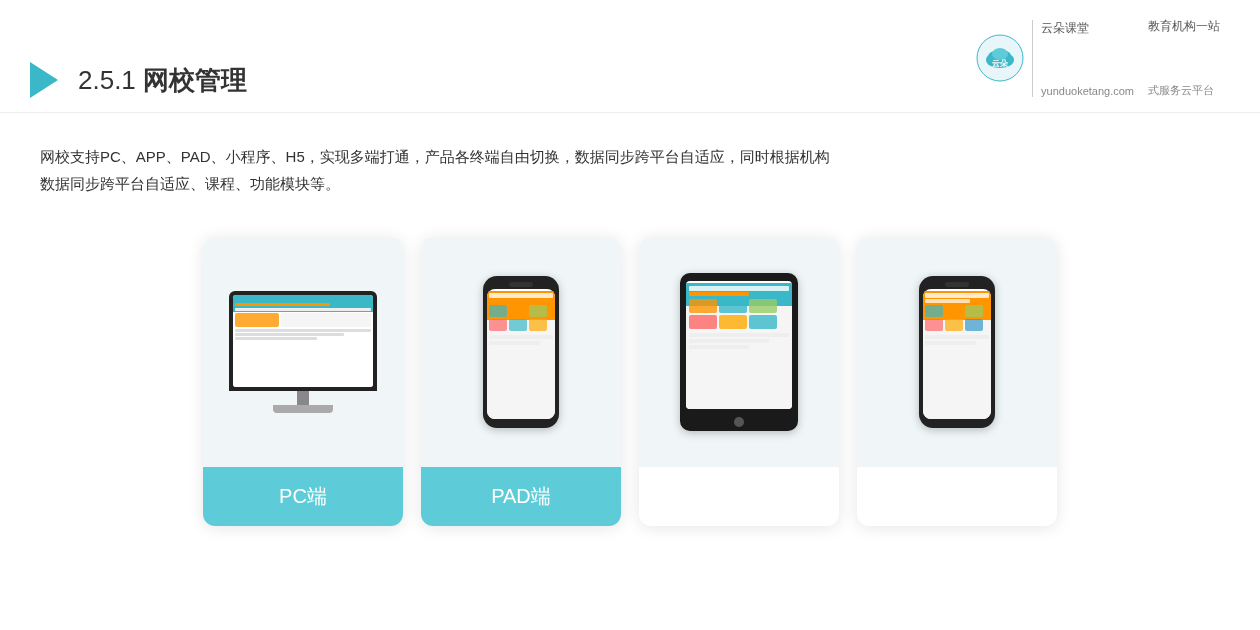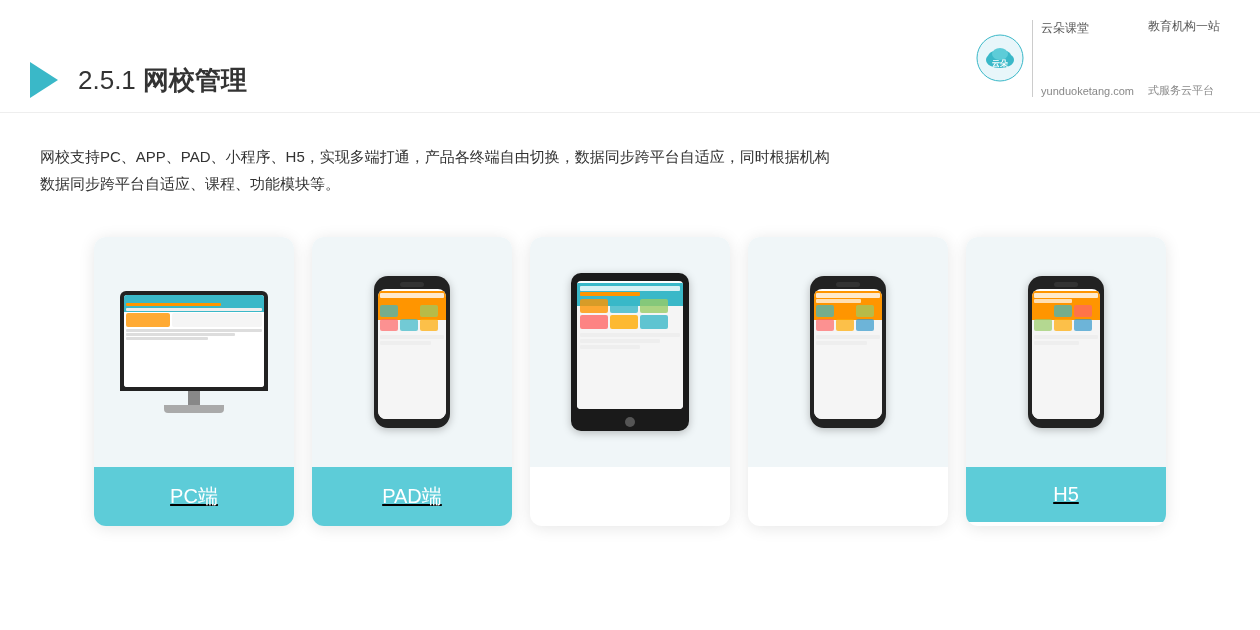--- a/index.html
+++ b/index.html
@@ -112,21 +112,20 @@
     .card {
       background: #fff;
       border-radius: 12px;
       box-shadow: 0 2px 16px rgba(0,0,0,0.10);
       width: 200px;
       flex-shrink: 0;
       display: flex;
       flex-direction: column;
       align-items: flex-end;
       overflow: hidden;
-      text-decoration: underline;
     }
 
     .card-image-area {
       width: 100%;
       height: 230px;
       background: #f0f6f8;
       display: flex;
       align-items: center;
       justify-content: center;
       padding: 16px;
@@ -404,42 +403,16 @@
                 </div>
                 <div style="height:4px;background:#eee;border-radius:1px;margin-top:4px;"></div>
                 <div style="height:4px;background:#eee;width:80%;border-radius:1px;margin-top:2px;"></div>
               </div>
             </div>
           </div>
         </div>
       </div>
     </div>
 
-    <div class="card">
-      <div class="card-image-area">
-        <div class="phone-frame">
-          <div class="phone-notch"></div>
-          <div class="phone-screen">
-            <div class="phone-screen-content">
-              <div style="padding:2px;margin-top:2px;">
-                <div style="height:5px;background:#fff;opacity:0.8;border-radius:1px;margin-bottom:1px;"></div>
-                <div style="height:4px;background:#fff;width:60%;border-radius:1px;margin-bottom:2px;opacity:0.7;"></div>
-                <div style="display:flex;flex-wrap:wrap;gap:2px;margin-top:2px;">
-                  <div style="width:28%;height:12px;background:#ff9500;border-radius:2px;opacity:0.7;"></div>
-                  <div style="width:28%;height:12px;background:#3ab8c8;border-radius:2px;opacity:0.7;"></div>
-                  <div style="width:28%;height:12px;background:#f66;border-radius:2px;opacity:0.7;"></div>
-                  <div style="width:28%;height:12px;background:#9c6;border-radius:2px;opacity:0.7;"></div>
-                  <div style="width:28%;height:12px;background:#fa0;border-radius:2px;opacity:0.7;"></div>
-                  <div style="width:28%;height:12px;background:#39c;border-radius:2px;opacity:0.7;"></div>
-                </div>
-                <div style="height:4px;background:#eee;border-radius:1px;margin-top:4px;"></div>
-                <div style="height:4px;background:#eee;width:70%;border-radius:1px;margin-top:2px;"></div>
-              </div>
-            </div>
-          </div>
-        </div>
-      </div>
-      <div class="card-label">H5</div>
-    </div>
 
   </div>
 
 </div>
 
 </body></html>

